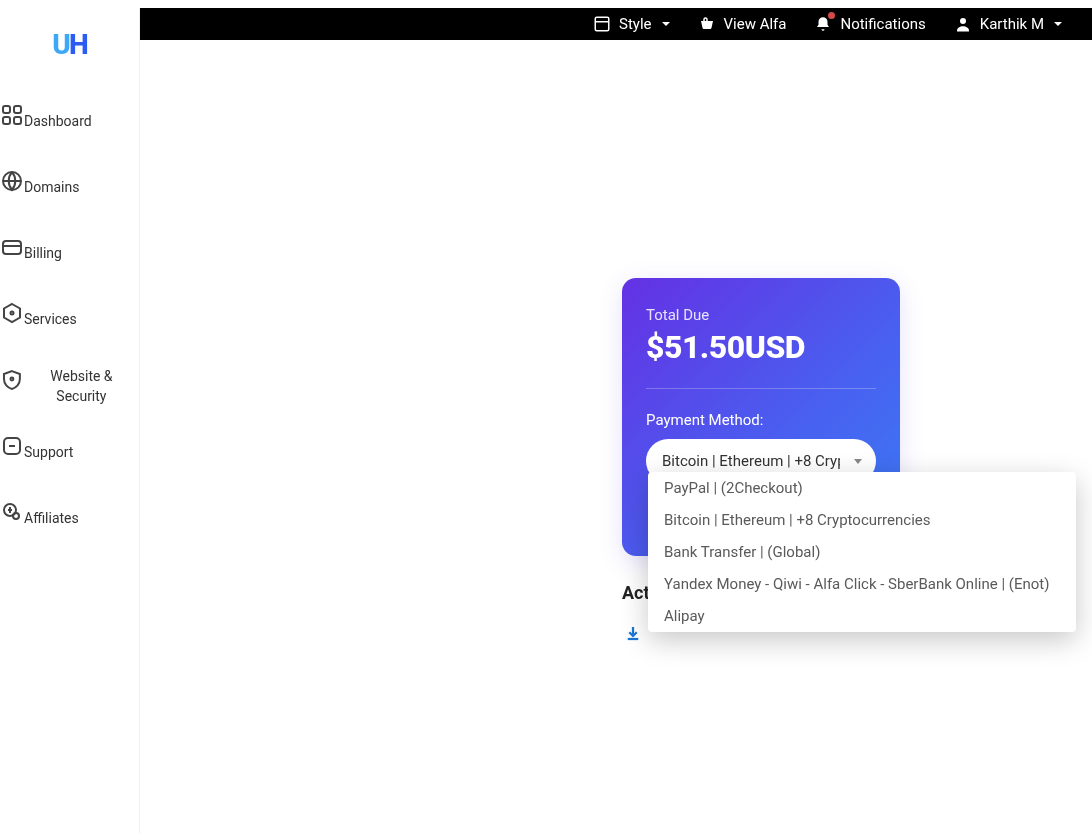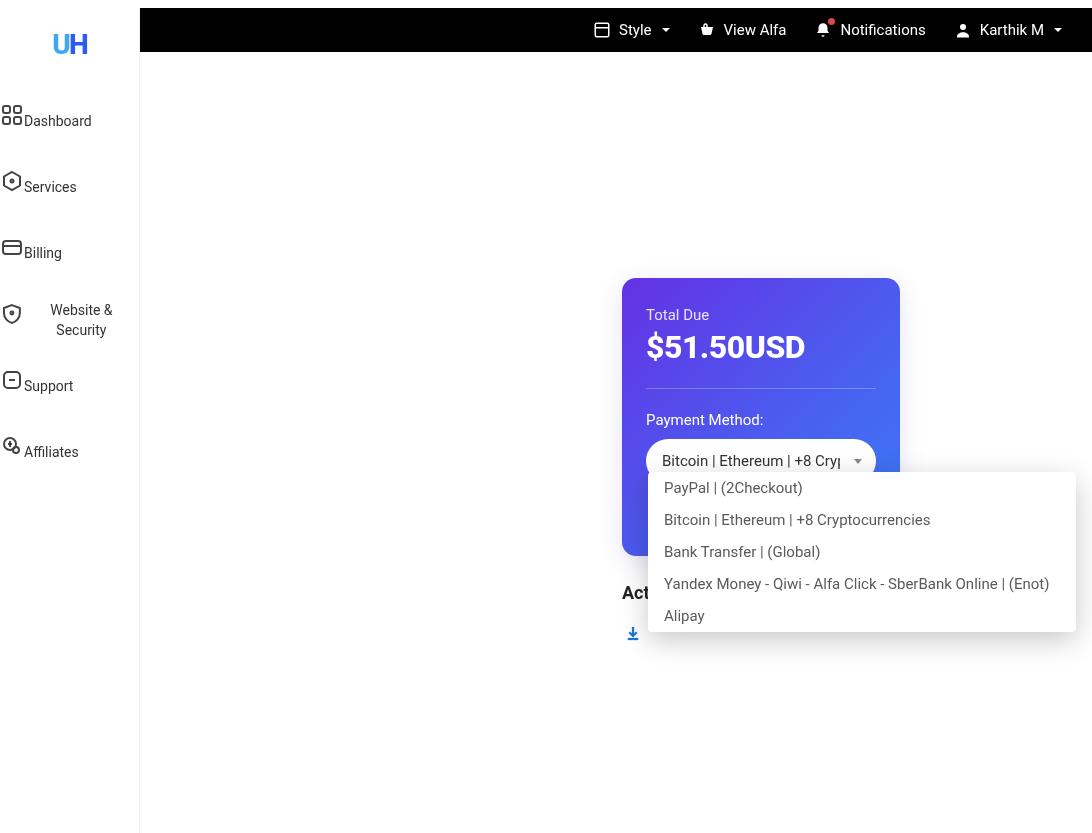--- a/index.html
+++ b/index.html
@@ -11,21 +11,21 @@
 
 .sidebar { position: absolute; left: 0; top: 8px; width: 140px; height: 825px; background: #fff; border-right: 1px solid #f0f0f0; display: flex; flex-direction: column; align-items: center; padding-top: 20px; }
 .logo { font-weight: 800; font-size: 28px; letter-spacing: -2px; margin-bottom: 42px; }
 .logo .u { color: #3da8f5; }
 .logo .h { color: #2d5cf5; }
 .navitem { display: flex; flex-direction: row; align-items: center; margin-bottom: 28px; cursor: pointer; width: 100%; }
 .navicon { width: 24px; height: 24px; margin-bottom: 14px; color: #444; }
 .navlabel { font-size: 14px; color: #333; text-align: center; line-height: 1.4; }
 
 
-.topbar { position: absolute; left: 140px; right: 0; top: 8px; height: 44px; background: #000; display: flex; align-items: center; justify-content: flex-end; padding: 0 30px; gap: 28px; }
+.topbar { position: absolute; left: 140px; right: 0; top: 8px; height: 32px; background: #000; display: flex; align-items: center; justify-content: flex-end; padding: 0 30px; gap: 28px; }
 .topitem { display: flex; align-items: center; color: #fff; font-size: 15px; gap: 8px; cursor: pointer; }
 .topicon { width: 18px; height: 18px; color: #fff; position: relative; }
 .caret { width: 0; height: 0; border-left: 4px solid transparent; border-right: 4px solid transparent; border-top: 4px solid #fff; margin-left: 2px; }
 .notif-dot { position: absolute; top: -3px; right: -3px; width: 7px; height: 7px; background: #d84848; border-radius: 50%; }
 
 
 .main { position: absolute; left: 140px; right: 0; top: 52px; bottom: 0; background: #fff; }
 
 
 .paycard { position: absolute; left: 482px; top: 226px; width: 278px; height: 278px; border-radius: 14px; background: linear-gradient(135deg, #6431e4 0%, #4861f0 60%, #3a7cf5 100%); padding: 28px 24px; color: #fff; box-shadow: 0 6px 24px rgba(80,60,220,0.15); }
@@ -58,35 +58,43 @@
   <div class="navitem">
     <svg class="navicon" viewBox="0 0 24 24" fill="none" stroke="currentColor" stroke-width="2">
         <rect x="3" y="3" width="7" height="7" rx="2"></rect>
         <rect x="14" y="3" width="7" height="7" rx="2"></rect>
         <rect x="3" y="14" width="7" height="7" rx="2"></rect>
         <rect x="14" y="14" width="7" height="7" rx="2"></rect>
       </svg>
     <div class="navlabel">Dashboard</div>
   </div>
 
-
   <div class="navitem">
     <svg class="navicon" viewBox="0 0 24 24" fill="none" stroke="currentColor" stroke-width="2">
-        <path d="M12 3l8 4.5v9L12 21l-8-4.5v-9L12 3z"></path>
-        <circle cx="12" cy="12" r="1.5"></circle>
+        <circle cx="12" cy="12" r="9"></circle>
+        <path d="M3 12h18"></path>
+        <path d="M12 3a14 14 0 0 1 0 18a14 14 0 0 1 0-18"></path>
       </svg>
-    <div class="navlabel">Services</div>
+    <div class="navlabel">Domains</div>
   </div>
 
   <div class="navitem">
     <svg class="navicon" viewBox="0 0 24 24" fill="none" stroke="currentColor" stroke-width="2">
         <rect x="3" y="6" width="18" height="13" rx="3"></rect>
         <path d="M3 11h18"></path>
       </svg>
     <div class="navlabel">Billing</div>
+  </div>
+
+  <div class="navitem">
+    <svg class="navicon" viewBox="0 0 24 24" fill="none" stroke="currentColor" stroke-width="2">
+        <path d="M12 3l8 4.5v9L12 21l-8-4.5v-9L12 3z"></path>
+        <circle cx="12" cy="12" r="1.5"></circle>
+      </svg>
+    <div class="navlabel">Services</div>
   </div>
 
   <div class="navitem">
     <svg class="navicon" viewBox="0 0 24 24" fill="none" stroke="currentColor" stroke-width="2">
         <path d="M12 3l8 3v5c0 5-3.5 9-8 10c-4.5-1-8-5-8-10V6l8-3z"></path>
         <circle cx="12" cy="11" r="1.5"></circle>
       </svg>
     <div class="navlabel">Website &amp; Security</div>
   </div>
 

